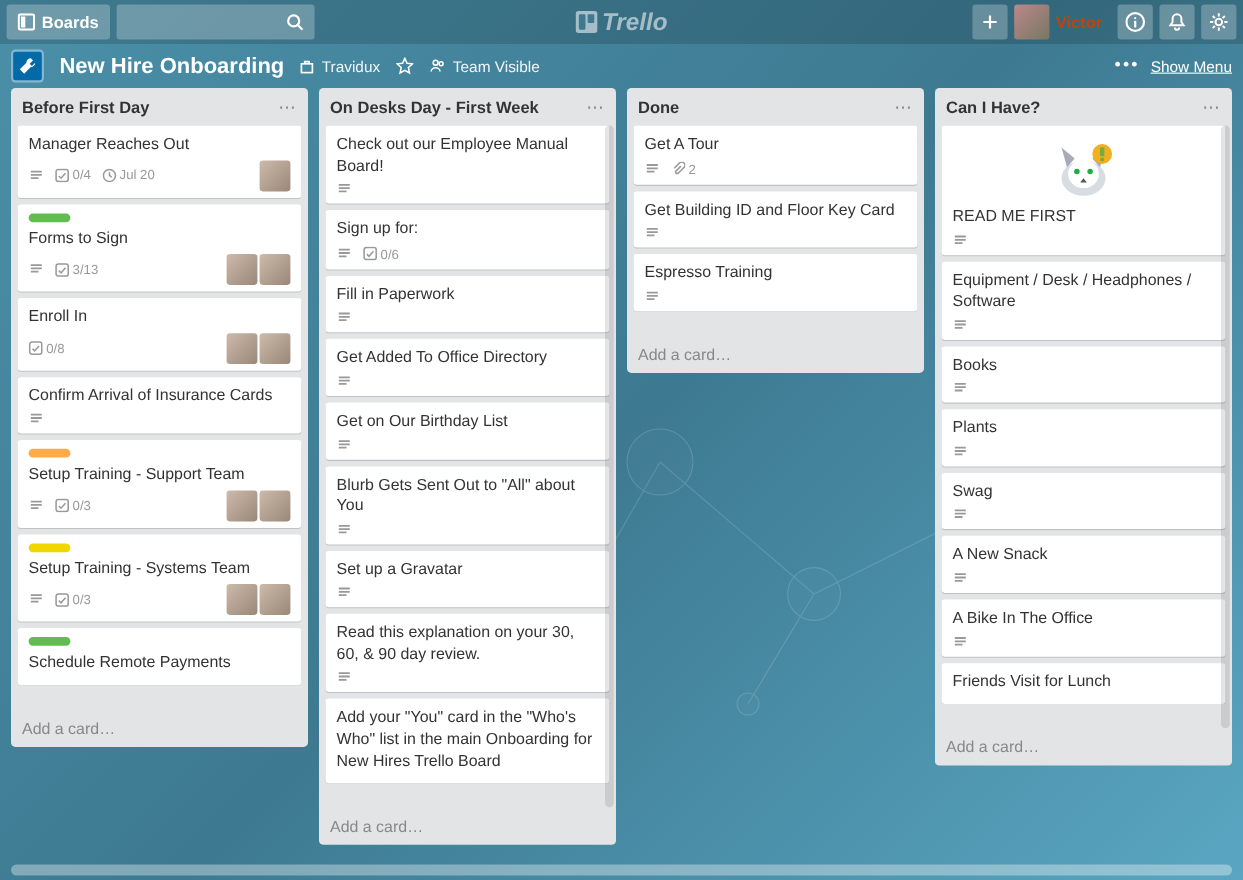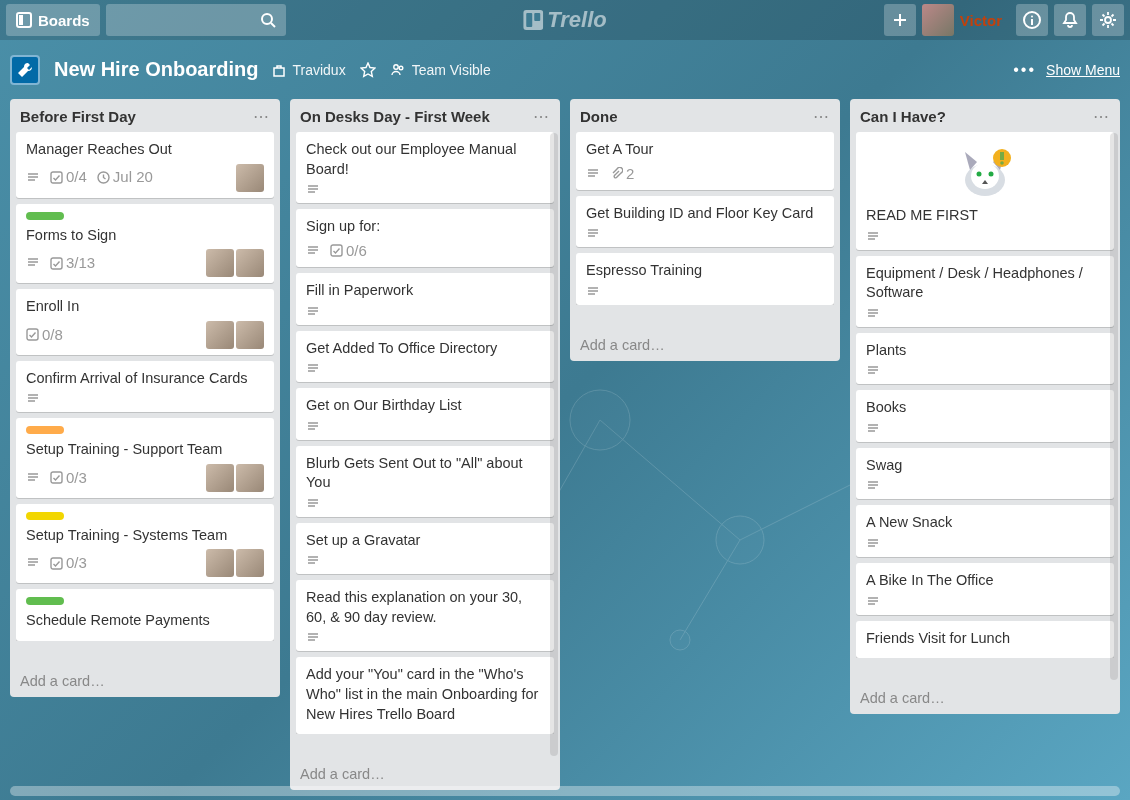--- a/index.html
+++ b/index.html
@@ -66,21 +66,21 @@
   display: flex; align-items: center; justify-content: center;
   color: #fff; cursor: pointer;
 }
 .avatar-sm {
   width: 32px; height: 32px; border-radius: 3px;
   background: linear-gradient(135deg,#b88,#776); display:inline-block;
 }
 .user-chip { display:flex; align-items:center; gap:6px; color:#c2410c; font-weight:600; font-size:15px; padding-right:8px;}
 
 .boardbar {
-  height: 59px;
+  height: 40px;
   display: flex; align-items: center;
   padding: 0 10px;
   gap: 14px;
   color: #fff;
 }
 .board-icon {
   width: 30px; height: 30px; border-radius: 4px;
   background: #026aa7;
   display:flex;align-items:center;justify-content:center;
   border: 2px solid rgba(255,255,255,0.5);
@@ -125,21 +125,21 @@
   border-radius: 3px;
   box-shadow: 0 1px 0 rgba(0,0,0,0.15);
   padding: 8px 10px 6px 10px;
   cursor: pointer;
   font-size: 14.5px;
   color: #333;
   line-height: 1.35;
 }
 .card-title { margin-bottom: 4px; }
 .label-chip { width:38px;height:8px;border-radius:4px;margin-bottom:6px;}
-.badges { display:flex;align-items:center;gap:10px;color:#999;font-size:15px;margin-top:4px;}
+.badges { display:flex;align-items:center;gap:10px;color:#999;font-size:12px;margin-top:4px;}
 .badges .b { display:flex;align-items:center;gap:3px;}
 .members { margin-left:auto; display:flex;gap:2px;}
 .member { width:28px;height:28px;border-radius:3px;background:linear-gradient(135deg,#cba,#987);}
 .add-card {
   padding: 8px 10px;
   color: #888;
   font-size: 14.5px;
   cursor: pointer;
   margin-top: 24px;
 }
@@ -564,31 +564,31 @@
           <div class="card-title">Equipment / Desk / Headphones / Software</div>
           <div class="badges">
             <span class="b">
               <svg width="14" height="14" viewBox="0 0 14 14">
                 <path d="M2 3h10M2 6h10M2 9h7" stroke="#999" stroke-width="1.6"></path>
               </svg>
             </span>
           </div>
         </div>
         <div class="card">
+          <div class="card-title">Books</div>
+          <div class="badges">
+            <span class="b">
+              <svg width="14" height="14" viewBox="0 0 14 14">
+                <path d="M2 3h10M2 6h10M2 9h7" stroke="#999" stroke-width="1.6"></path>
+              </svg>
+            </span>
+          </div>
+        </div>
+        <div class="card">
           <div class="card-title">Plants</div>
-          <div class="badges">
-            <span class="b">
-              <svg width="14" height="14" viewBox="0 0 14 14">
-                <path d="M2 3h10M2 6h10M2 9h7" stroke="#999" stroke-width="1.6"></path>
-              </svg>
-            </span>
-          </div>
-        </div>
-        <div class="card">
-          <div class="card-title">Books</div>
           <div class="badges">
             <span class="b">
               <svg width="14" height="14" viewBox="0 0 14 14">
                 <path d="M2 3h10M2 6h10M2 9h7" stroke="#999" stroke-width="1.6"></path>
               </svg>
             </span>
           </div>
         </div>
         <div class="card">
           <div class="card-title">Swag</div>

